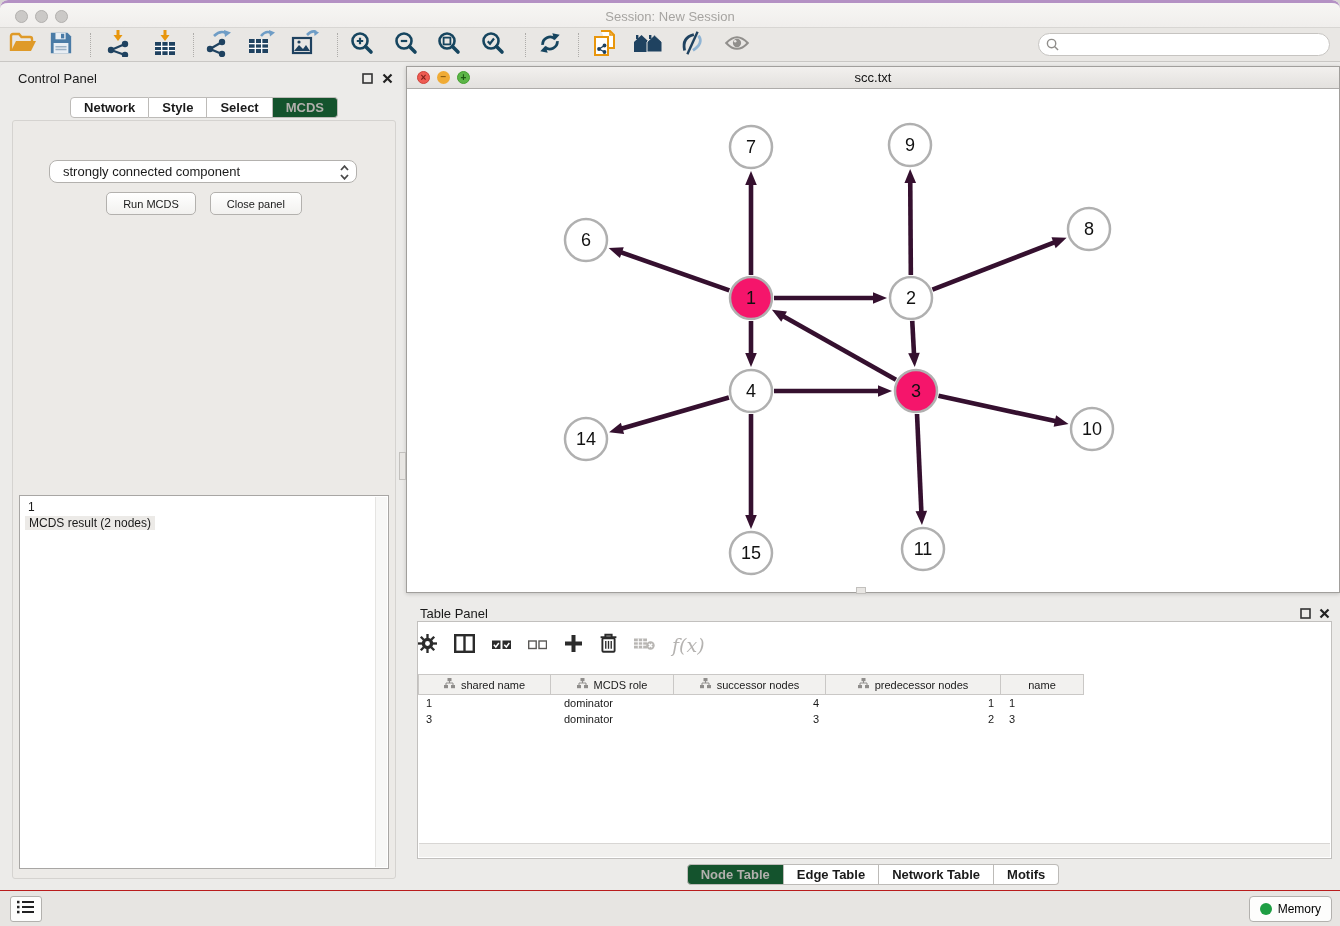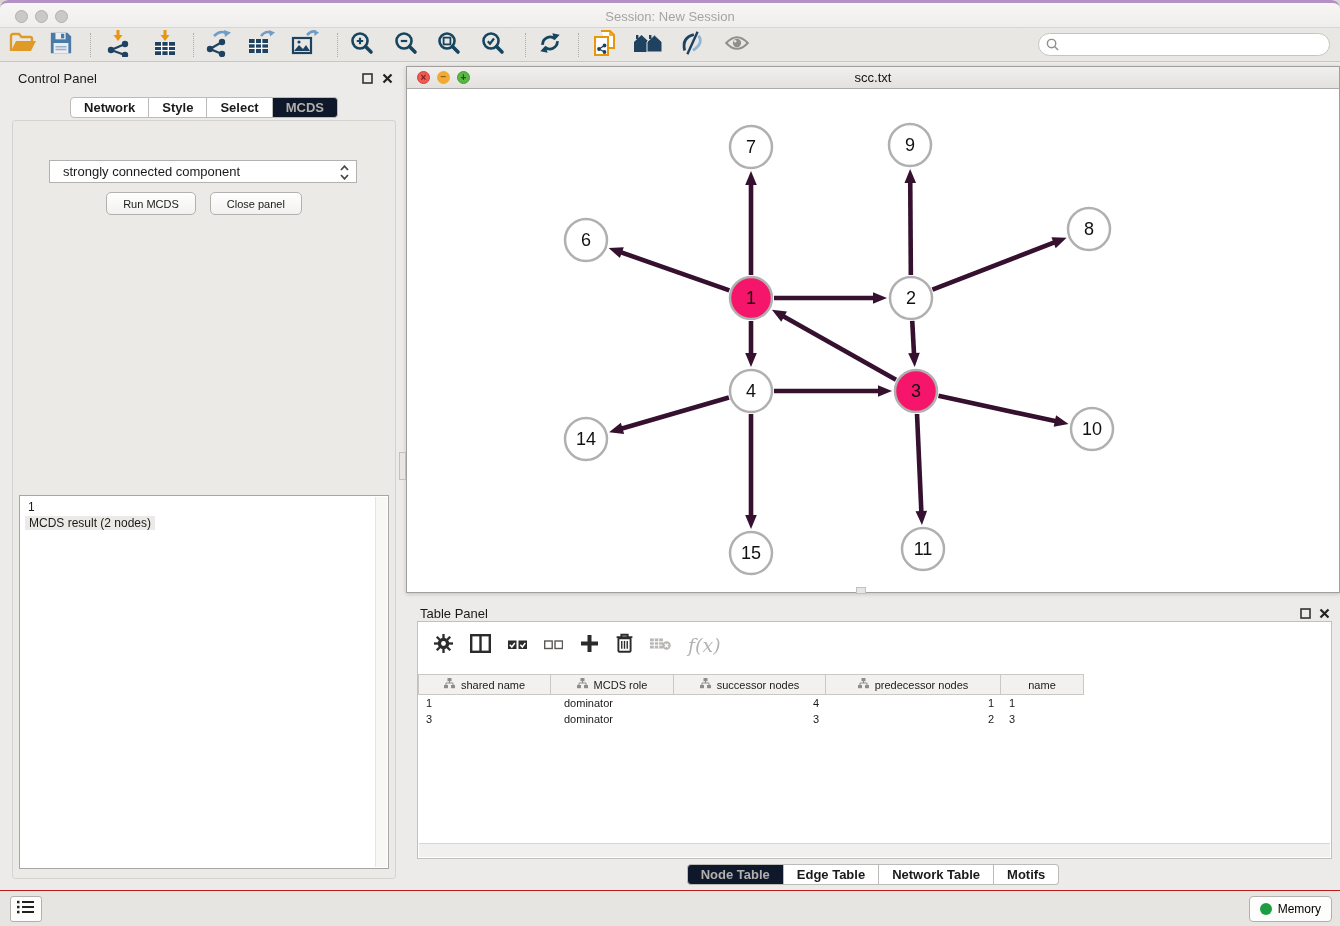--- a/index.html
+++ b/index.html
@@ -33,26 +33,26 @@
   .control-panel { position:absolute; left:4px; top:62px; width:400px; height:828px;text-decoration:underline; }
   .panel-title { position:absolute; left:14px; top:9px; font-size:13px; }
   .panel-icon { position:absolute; top:9px; width:14px; height:14px; display:flex;
     align-items:center; justify-content:center; }
   .cp-tabs { position:absolute; top:35px; left:0; right:0; }
   .tabbar { display:flex; justify-content:center; }
   .tab { background:#fff; border:1px solid #bdbbb8; border-left-width:0; padding:0 13px;
     height:21px; line-height:20px; font-size:13px; font-weight:bold; color:#1a1a1a; white-space:nowrap; }
   .tab:first-child { border-left-width:1px; border-radius:4px 0 0 4px; }
   .tab:last-child { border-radius:0 4px 4px 0; }
-  .tab.selected { background:#0f172a; color:#b2b0ad; }
+  .tab.selected { background:#14532d; color:#b2b0ad; }
   .cp-content { position:absolute; left:8px; right:8px; top:58px; bottom:11px;
     background:#eceae7; border:1px solid #d5d3d0; border-radius:3px; }
   .opt-label { position:absolute; top:16px; left:0; right:0; text-align:center; font-size:13px; }
   .cp-select { position:absolute; left:36px; right:38px; top:39px; height:23px;
-    background:#fff; border:1px solid #b3b1ae; border-radius:0;
+    background:#fff; border:1px solid #b3b1ae; border-radius:8px;
     display:flex; align-items:center; font-size:13px; padding-left:13px; }
   .cp-select .stepper { position:absolute; right:7px; top:4px; }
   .cp-buttons { position:absolute; top:71px; left:0; right:0; display:flex;
     justify-content:center; gap:14px; }
   .btn { background:linear-gradient(#ffffff,#f2f1ef); border:1px solid #b3b1ae;
     border-radius:5px; font-size:11px; height:23px; padding:0 16px;
     font-family:inherit; color:#1a1a1a; }
   .result-box { position:absolute; left:6px; right:6px; top:374px; bottom:9px;
     border:1px solid #a8a6a4; background:#fff; }
   .result-legend { position:absolute; top:367px; left:12px; background:#eceae7;
@@ -70,21 +70,21 @@
     font-size:10px; line-height:12px; text-align:center; font-weight:bold; }
   .net-title { position:absolute; top:3px; left:0; right:0; text-align:center;
     font-size:13px; color:#111; }
   .net-content { position:absolute; top:22px; left:0; right:0; bottom:0; }
   .splitter { position:absolute; background:#e8e6e3; border:1px solid #c2c0bd; }
   
   .table-panel { position:absolute; left:406px; top:597px; width:934px; height:293px; }
   .tp-inner { position:absolute; left:11px; right:8px; top:24px; height:238px;
     background:#fff; border:1px solid #c2c0be; }
   .tp-toolbar { position:absolute; left:0; top:0; right:0; height:46px;
-    display:flex; align-items:center; gap:17px; padding-left:16px; }
+    display:flex; align-items:center; gap:17px; }
   .tp-tool { display:flex; align-items:center; justify-content:center; }
   .fx-label { font-size:19px; font-style:italic; color:#b5b3b1;
     font-family:"DejaVu Serif","Liberation Serif",serif; }
   .tp-header { position:absolute; left:0; top:52px; height:21px; display:flex; }
   .th { display:flex; align-items:center; justify-content:center; gap:6px;
     background:#f2f1ef; border:1px solid #cac8c6; border-left:none;
     font-size:11px; height:21px; }
   .th:first-child { border-left:1px solid #cac8c6; }
   .tp-rows { position:absolute; left:0; top:73px; right:1px; }
   .tr { display:flex; height:16px; }

